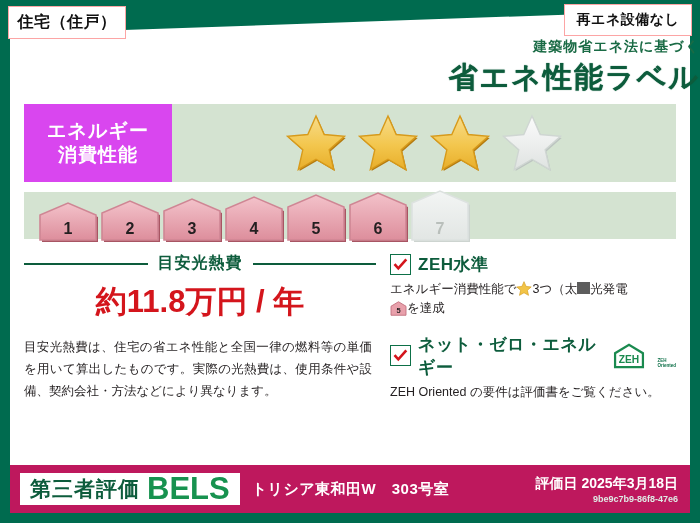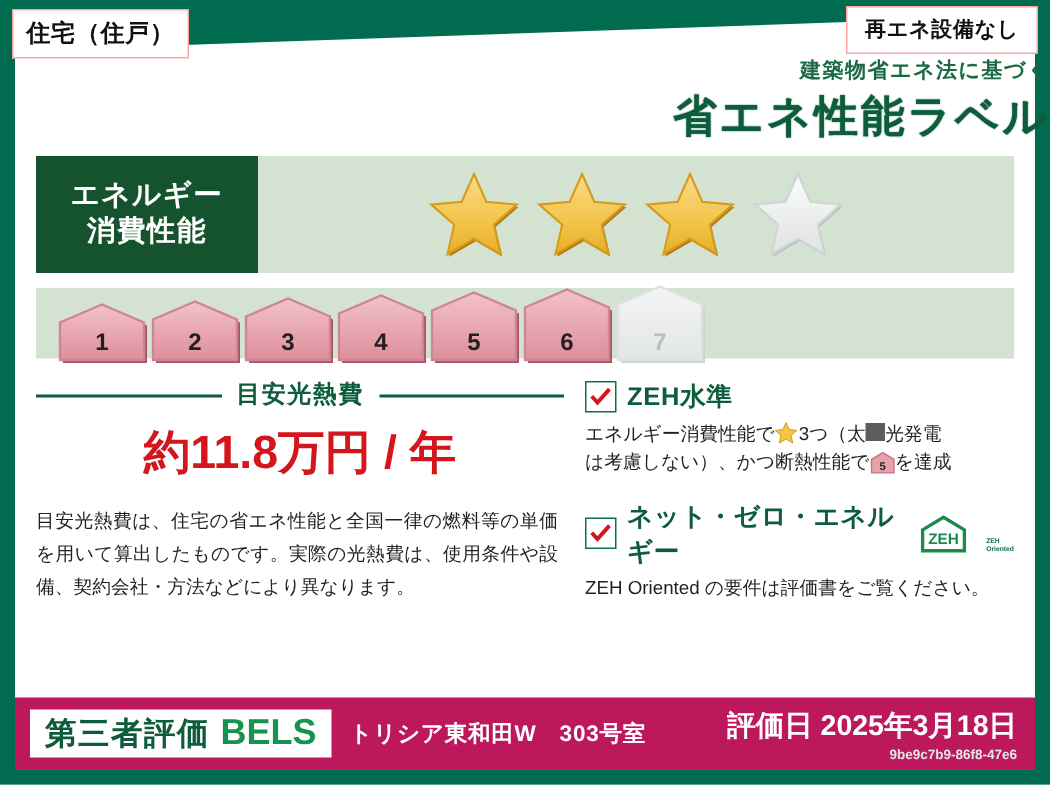--- a/index.html
+++ b/index.html
@@ -45,21 +45,21 @@
   #title-sub{font-size:14px;font-weight:bold;color:#1a6b45;letter-spacing:1px;}
   #title-main{font-size:29px;font-weight:bold;color:#0d5c3c;letter-spacing:2px;margin-top:2px;
               text-shadow:0 0 1px #0d5c3c;}
 
   
   .content{position:absolute;left:24px;top:104px;width:652px;z-index:25;}
 
   
   .perf-row{display:flex;align-items:stretch;margin-bottom:10px;}
   .perf-label{
-    background:#14532d;color:#fff;font-weight:bold;
+    background:#d946ef;color:#fff;font-weight:bold;
     display:flex;flex-direction:column;align-items:center;justify-content:center;
     text-align:left;line-height:1.25;letter-spacing:1px;
     flex:0 0 148px;
   }
   .perf-label span{display:block;}
   .perf-value{
     background:#d4e3d1;flex:1;display:flex;align-items:center;justify-content:center;
   }
   #row-energy .perf-label{height:78px;font-size:19px;}
   #row-energy .perf-value{height:78px;}
@@ -114,24 +114,24 @@
   .zeh-logo .sub{font-size:4.5px;color:#0d7048;font-weight:bold;line-height:1.1;}
 
   
   .footer{position:absolute;left:10px;right:10px;bottom:10px;height:48px;
           background:#be185d;display:flex;align-items:center;z-index:30;}
   #bels-badge{
     background:#fff;height:32px;margin-left:10px;padding:0 10px;
     display:flex;align-items:center;gap:7px;
   }
   #bels-jp{font-size:21px;font-weight:bold;color:#0d5c3c;letter-spacing:1px;}
-  #bels-en{font-size:24px;font-weight:bold;color:#17924f;letter-spacing:0px;}
+  #bels-en{font-size:31px;font-weight:bold;color:#17924f;letter-spacing:0px;}
   #property-name{color:#fff;font-size:15px;font-weight:bold;margin-left:12px;letter-spacing:.5px;}
   .footer-right{margin-left:auto;margin-right:12px;text-align:right;}
-  #eval-date{color:#fff;font-size:19px;font-weight:bold;}
+  #eval-date{color:#fff;font-size:14px;font-weight:bold;}
   #eval-id{color:#dfece6;font-size:9px;font-weight:bold;margin-top:1px;}
 </style>
 </head>
 <body>
 
 <div id="label">
 
   <div class="sheet"></div>
   <div class="sheet-angle"></div>
 
@@ -317,21 +317,21 @@
             <div class="chk">
               <svg width="15" height="13" viewBox="0 0 15 13">
                 <path d="M1.5 6.2 L5.3 10.4 L13.3 1.4" stroke="#d4151c" stroke-width="2.6" fill="none"></path>
               </svg>
             </div>
             <div class="zeh-title">ZEH水準</div>
           </div>
           <div class="zeh-body">
             <span>エネルギー消費性能で</span><svg class="inline-star" width="16" height="15" viewBox="0 0 24 23">
                 <path d="M12 1 L15.2 8.3 L23 9.1 L17.2 14.3 L18.9 22 L12 18 L5.1 22 L6.8 14.3 L1 9.1 L8.8 8.3 Z" fill="#f2c447" stroke="#d39b18" stroke-width="1"></path>
-              </svg><span>3つ（太</span><span class="blk"></span><span>光発電</span><br><span>は考慮しない）、かつ断熱性能で</span><span class="inline-house"><svg width="17" height="15" viewBox="0 0 22 20">
+              </svg><span>3つ（太</span><span class="blk"></span><span>光発電</span><br><span class="inline-house"><svg width="17" height="15" viewBox="0 0 22 20">
                   <path d="M1 19 V7 L11 1 L21 7 V19 Z" fill="#e8a0ab" stroke="#c2717f" stroke-width="1.2"></path>
                   <text x="11" y="16" font-size="10" font-weight="bold" fill="#231f20" text-anchor="middle" font-family="Liberation Sans, sans-serif">5</text>
                 </svg></span><span>を達成</span>
           </div>
         </div>
 
         <div class="zeh-block">
           <div class="zeh-head">
             <div class="chk">
               <svg width="15" height="13" viewBox="0 0 15 13">

